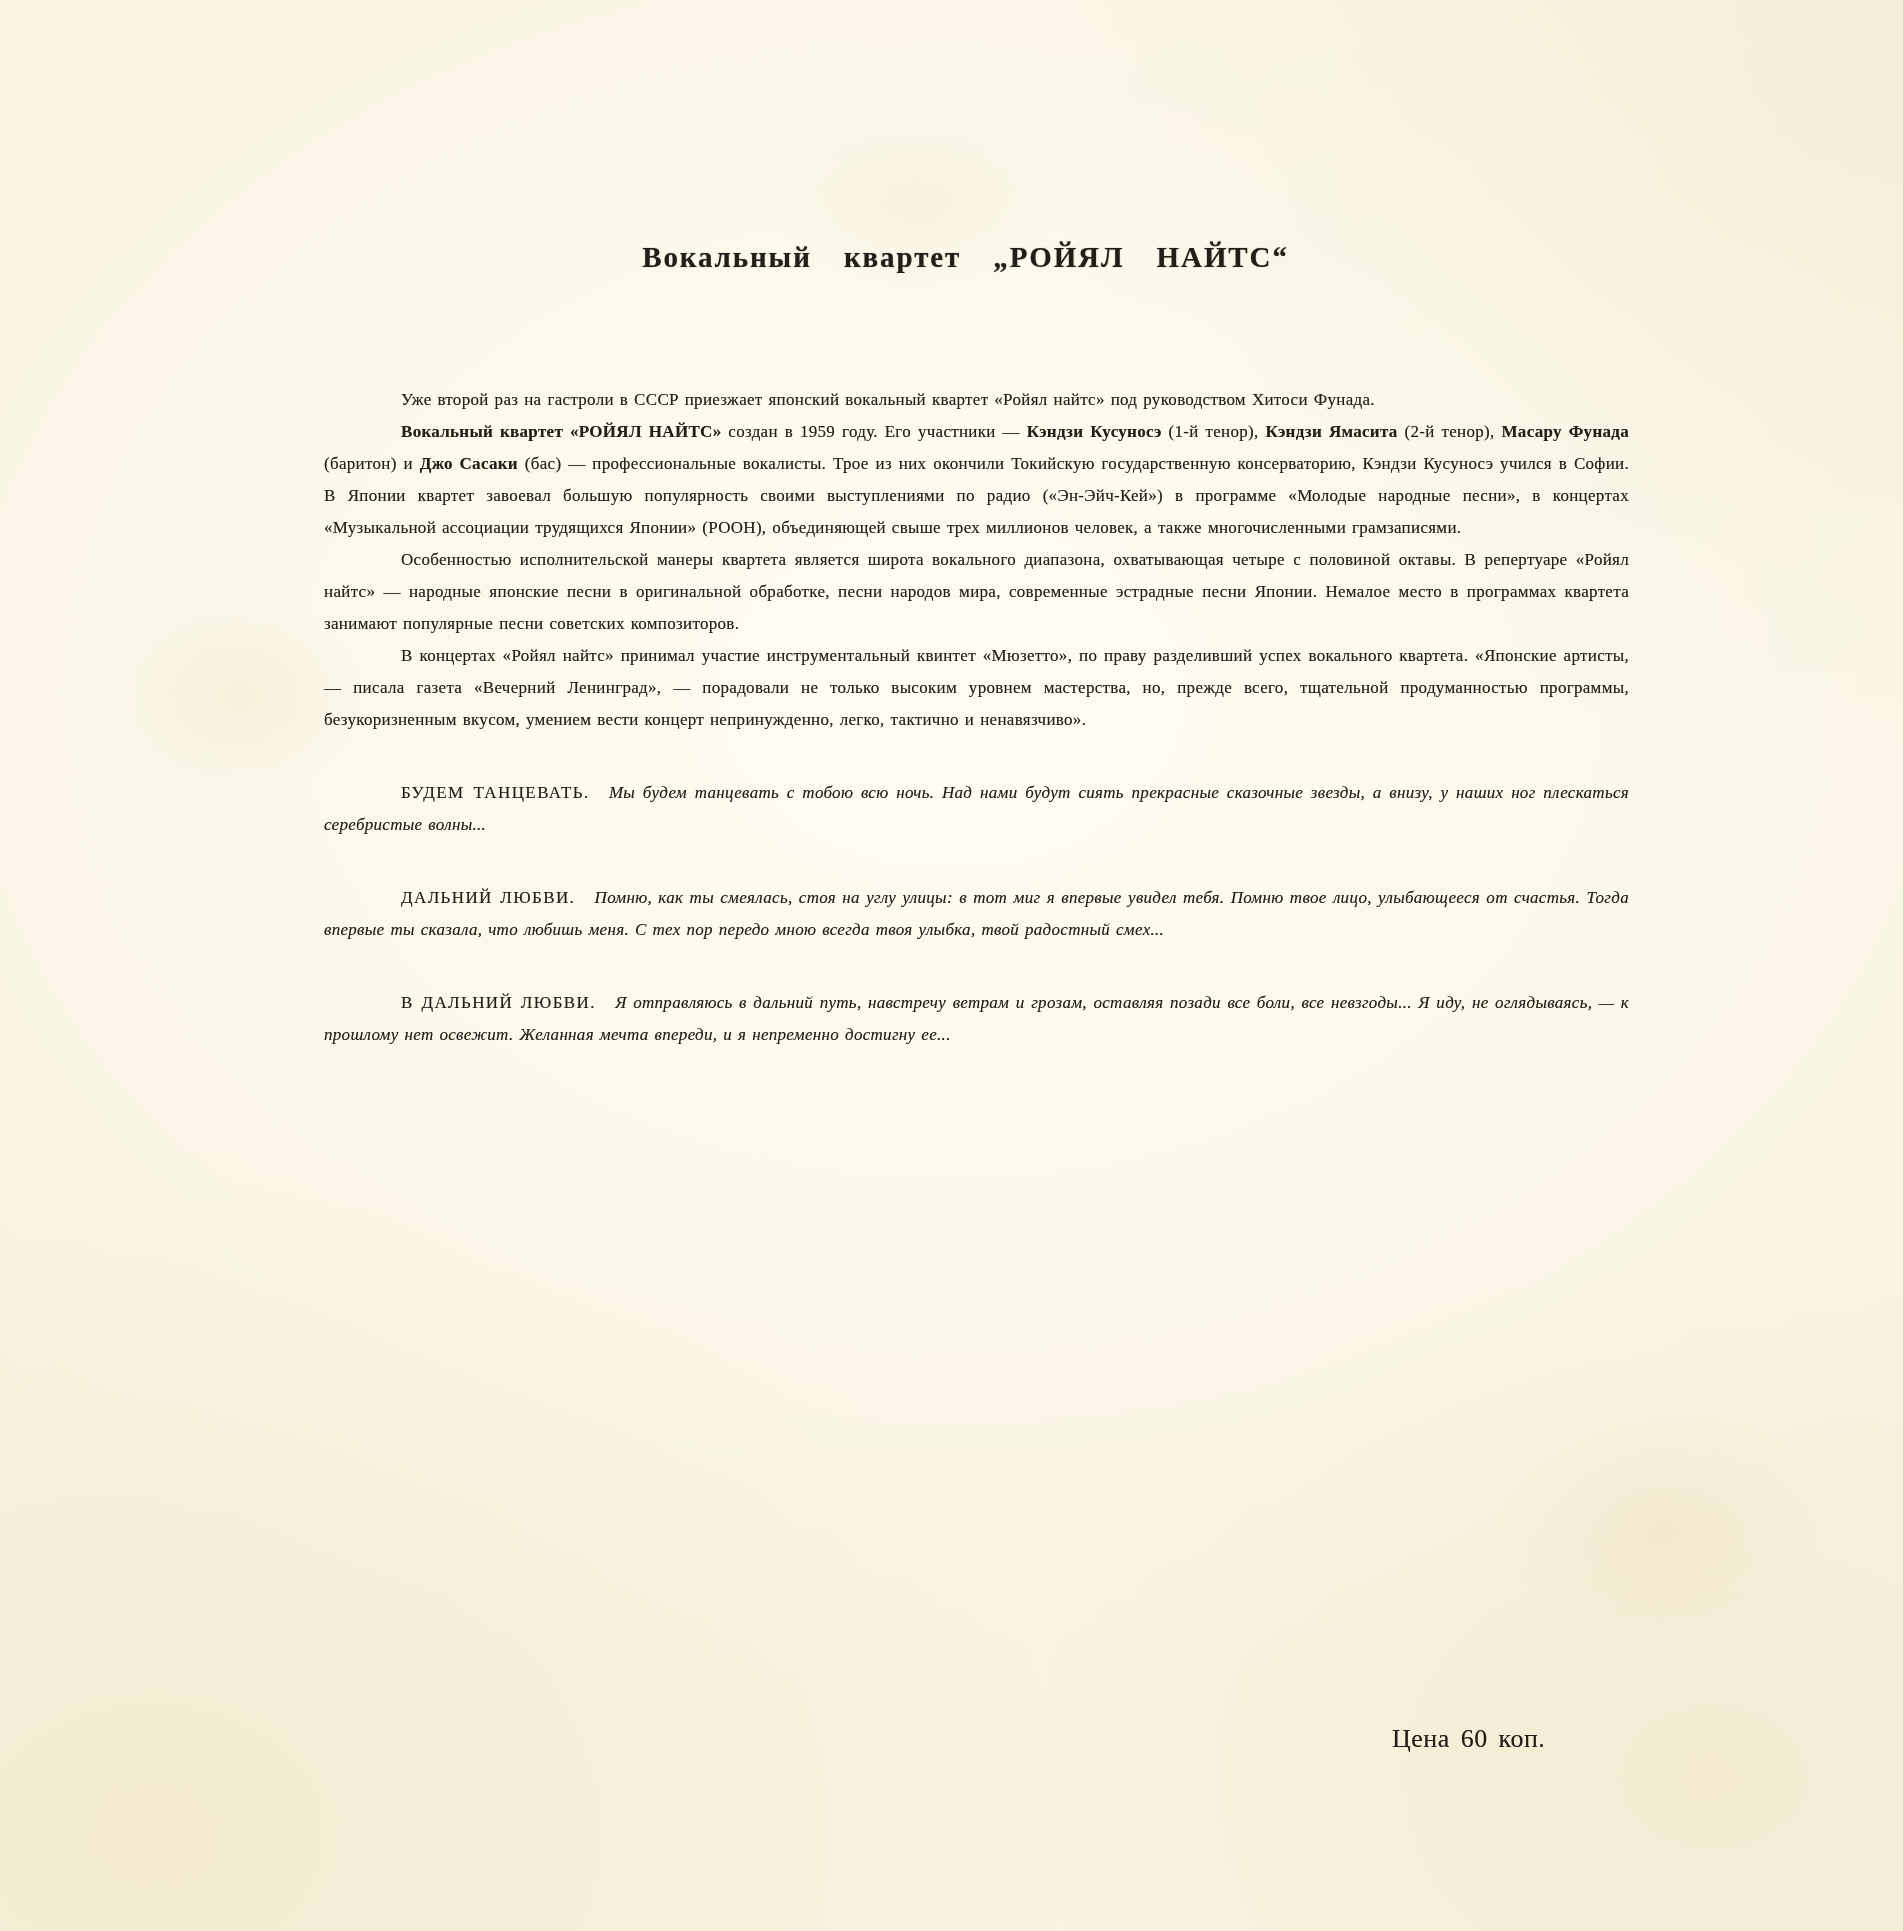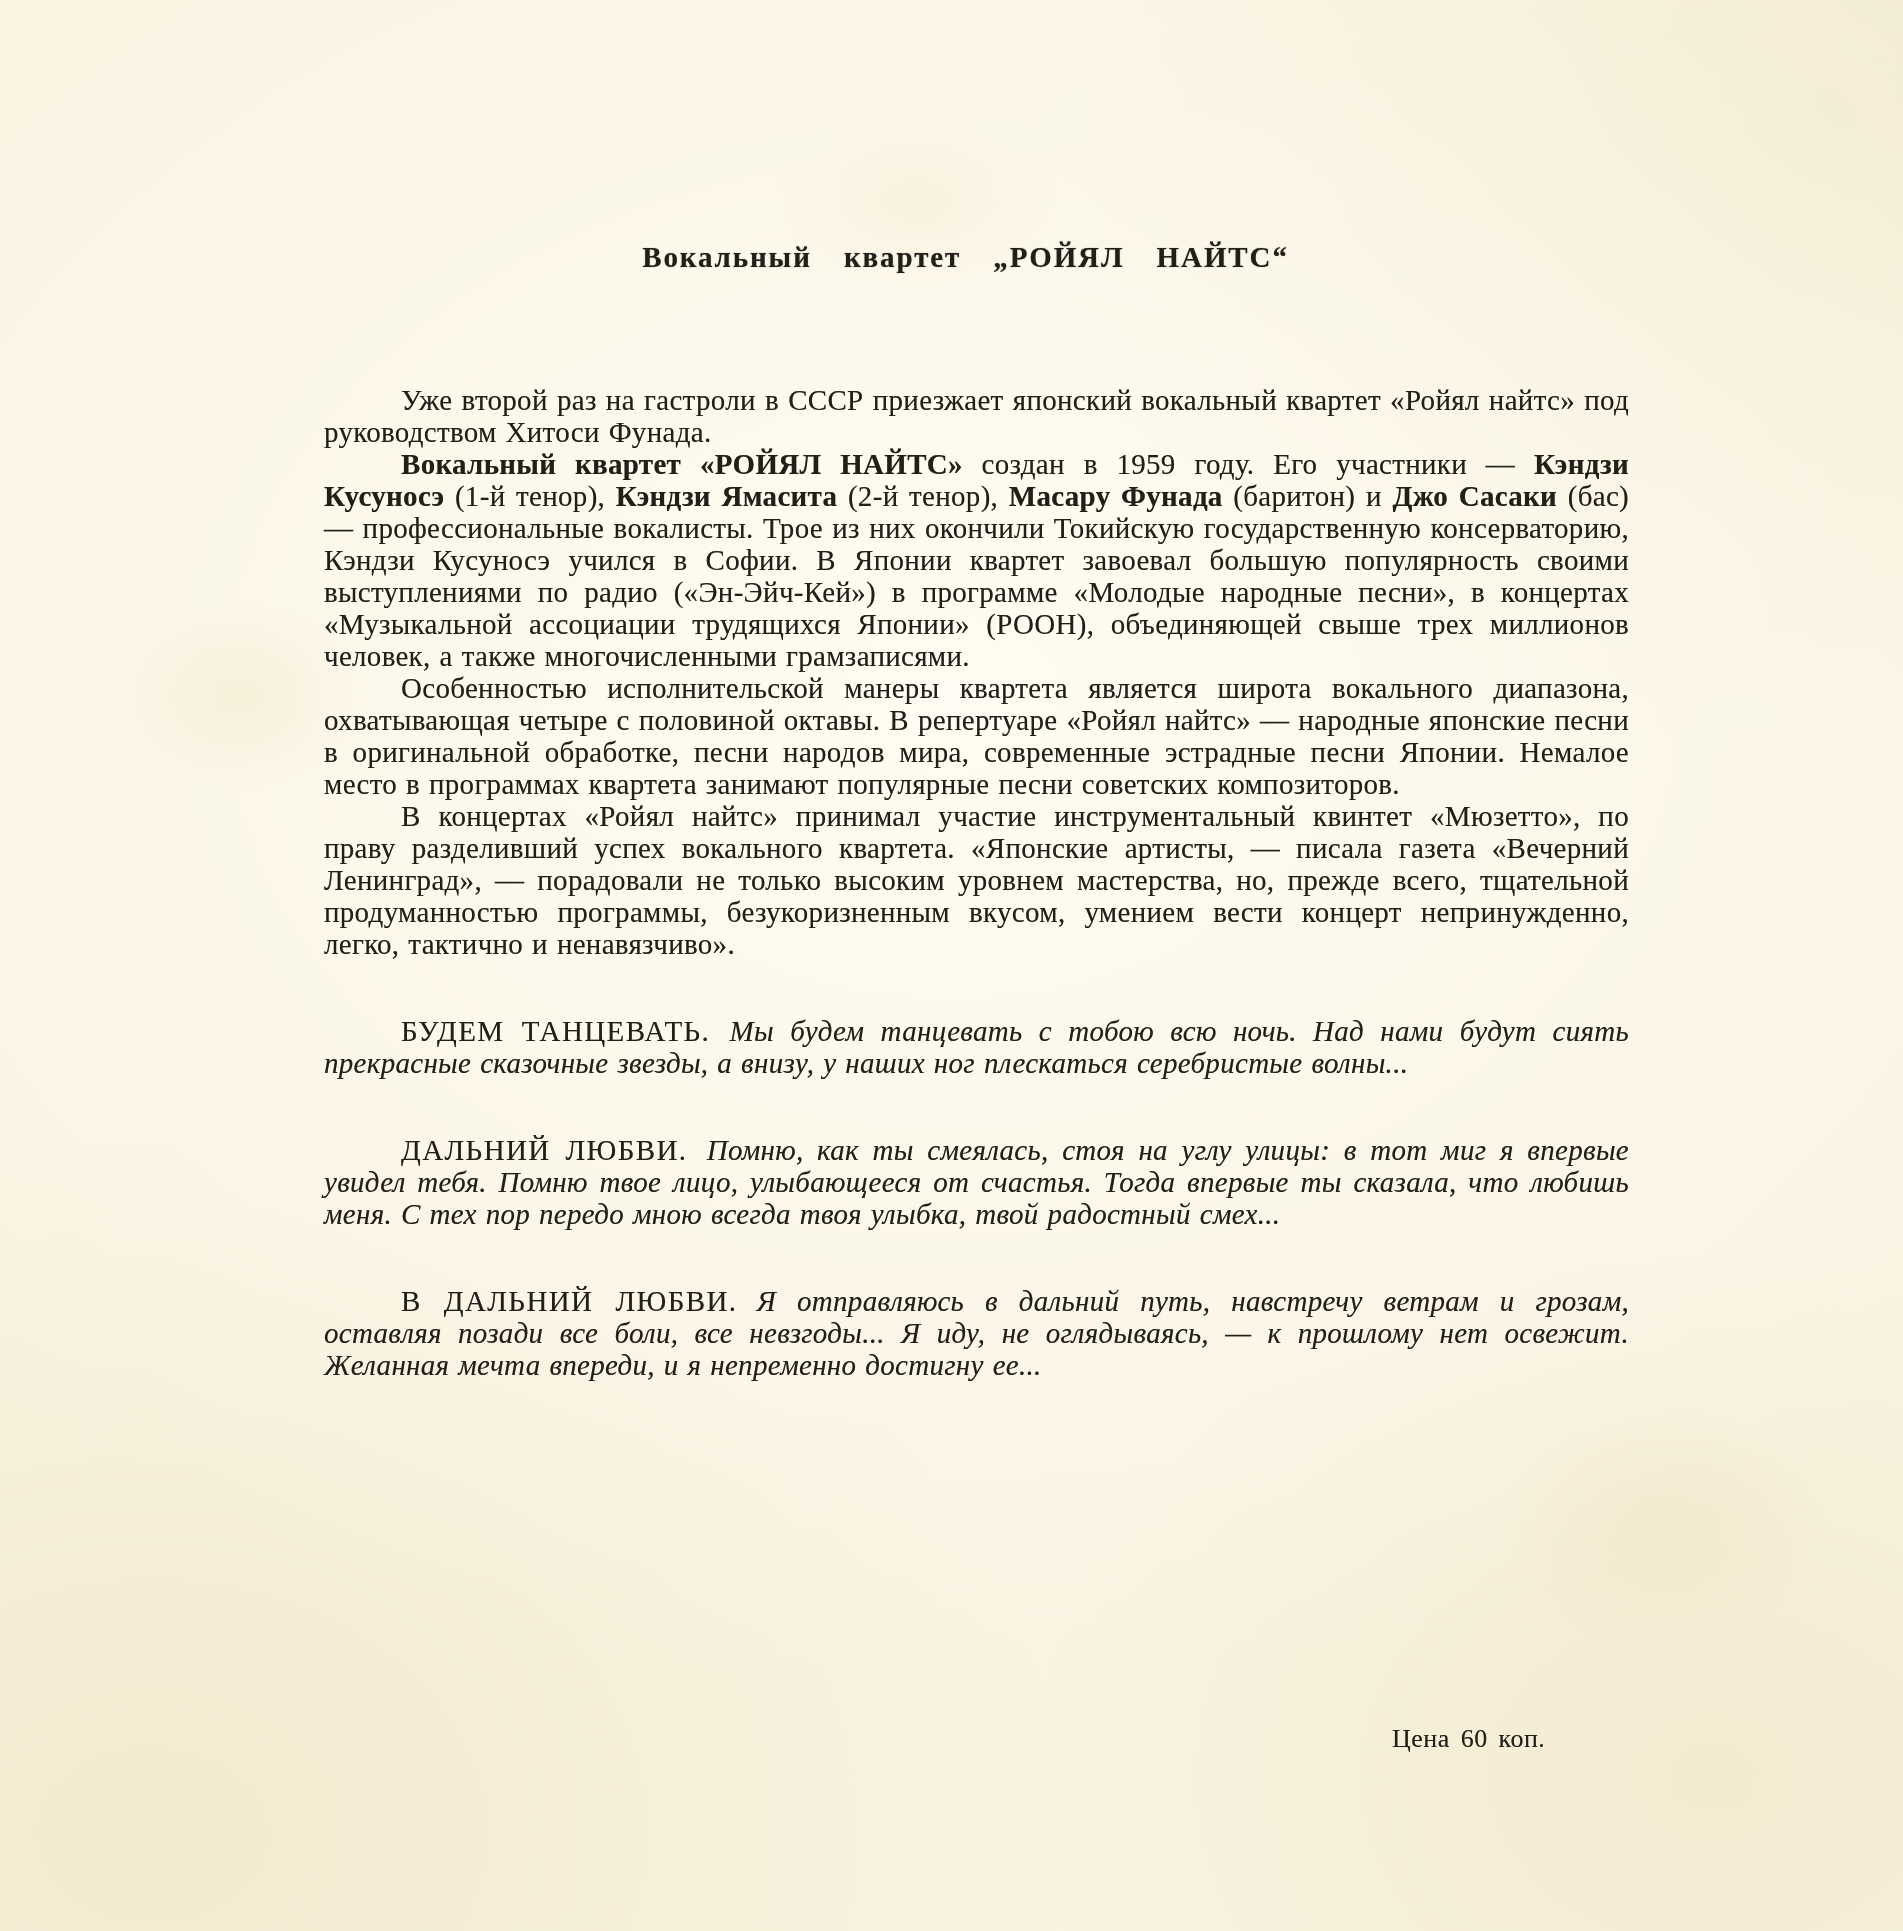--- a/index.html
+++ b/index.html
@@ -55,33 +55,33 @@
     letter-spacing: 1.9px;
     word-spacing: 23px;
     text-shadow: 0 0 1px rgba(34,31,25,0.55);
   }
 
   .content {
     position: absolute;
     left: 324px;
     top: 384px;
     width: 1305px;
-    font-size: 29px;
+    font-size: 17px;
     line-height: 32px;
     text-align: justify;
     letter-spacing: 0.3px;
     word-spacing: 1.4px;
     text-shadow: 0 0 0.6px rgba(34,31,25,0.5);
   }
   .para {
     margin: 0;
     text-indent: 77px;
   }
   .song {
-    margin-top: 55px;
+    margin-top: 41px;
   }
   .run-bold { font-weight: bold; }
   .song-title {
     letter-spacing: 1.4px;
     margin-right: 19.3px;
   }
   .song-text { font-style: italic; }
 
   .price {
     position: absolute;

